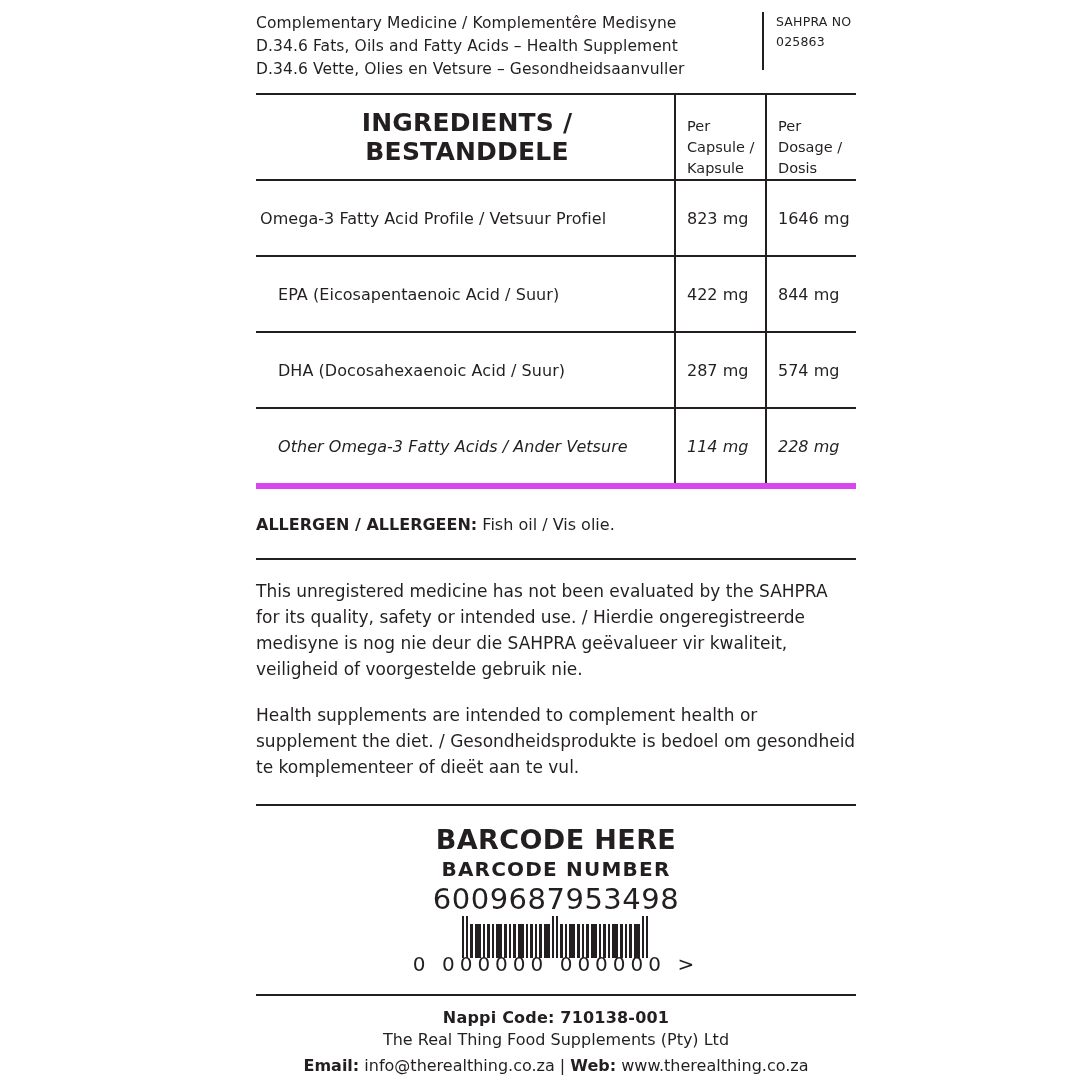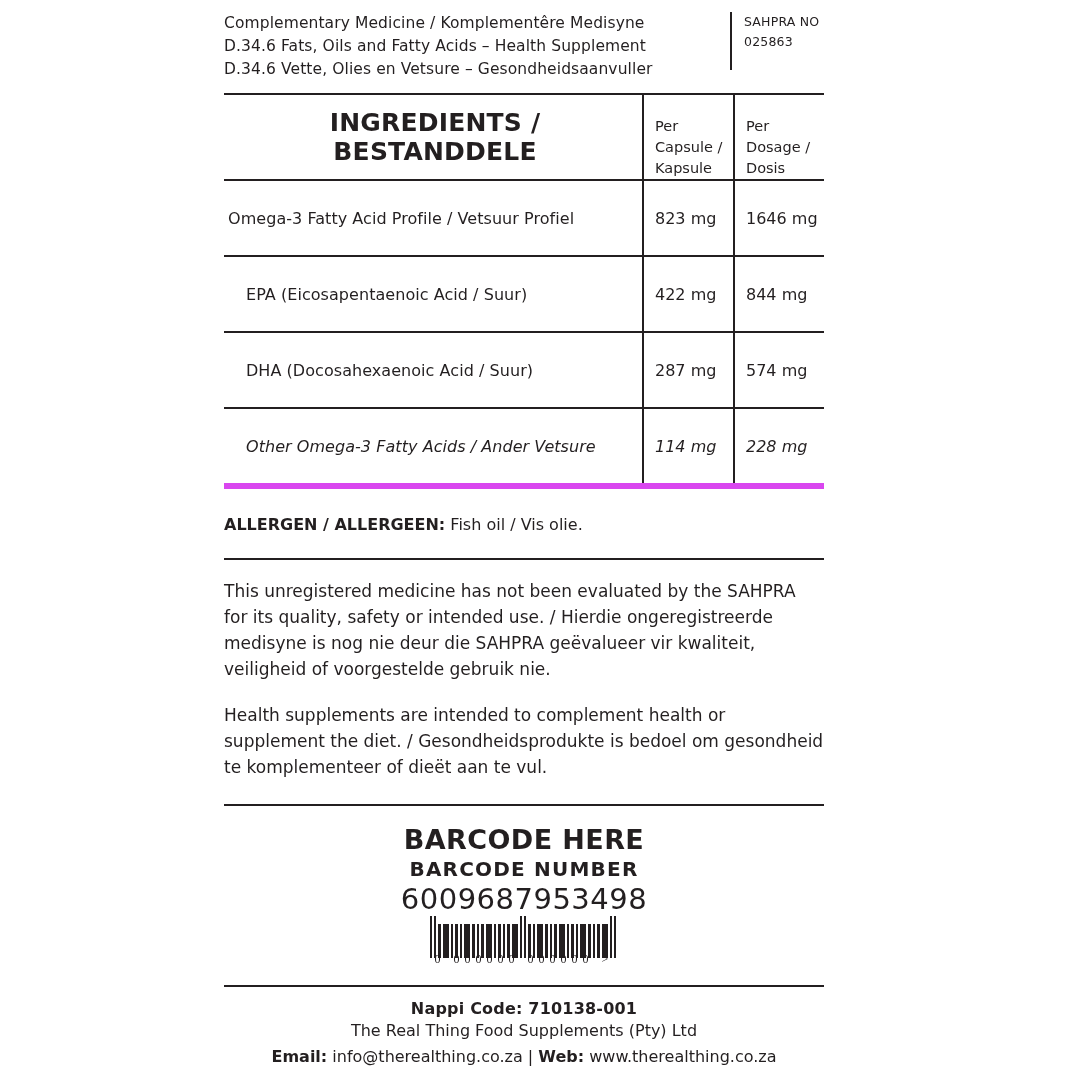--- a/index.html
+++ b/index.html
@@ -9,21 +9,21 @@
   }
   body {
     width: 1080px;
     height: 1080px;
     font-family: "DejaVu Sans", sans-serif;
     color: #231f20;
     overflow: hidden;
   }
   .label {
     position: absolute;
-    left: 224px;
+    left: 256px;
     top: 0;
     width: 600px;
     height: 1080px;
   }
 
   
   .header {
     display: flex;
     align-items: flex-start;
     padding-top: 12px;
@@ -163,24 +163,23 @@
   .bar {
     background: #231f20;
     width: 3px;
     height: 34px;
     margin-right: 2px;
   }
   .bar.tall { height: 42px; }
   .bar.thin { width: 2px; }
   .bar.wide { width: 6px; }
   .bc-digits {
-    font-size: 12px;
+    font-size: 20px;
     letter-spacing: 5px;
     margin-top: -6px;
-    font-family: Liberation Serif, serif;
   }
 
   
   .footer {
     margin-top: 18px;
     border-top: 2px solid #231f20;
     padding-top: 12px;
     text-align: center;
   }
   .nappi {

